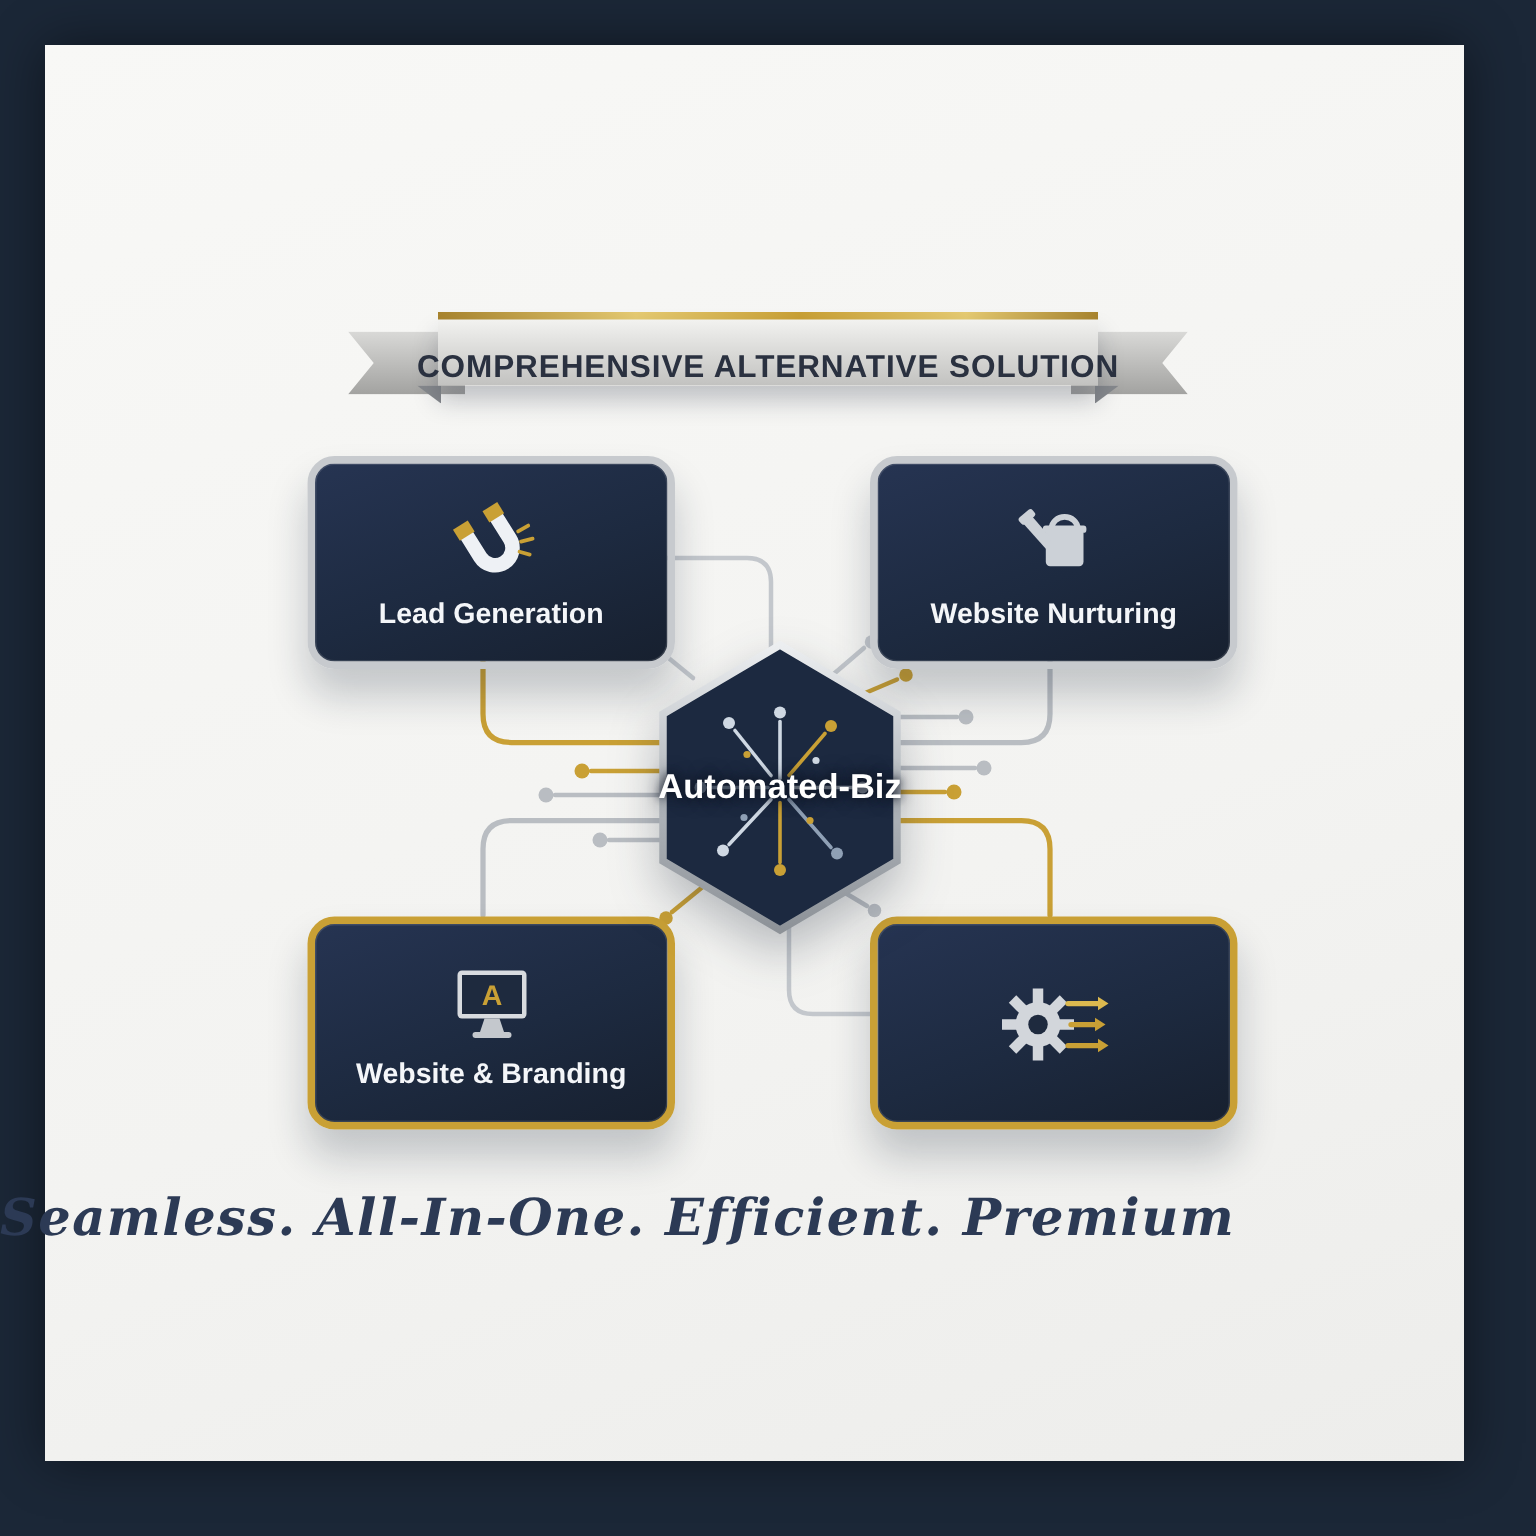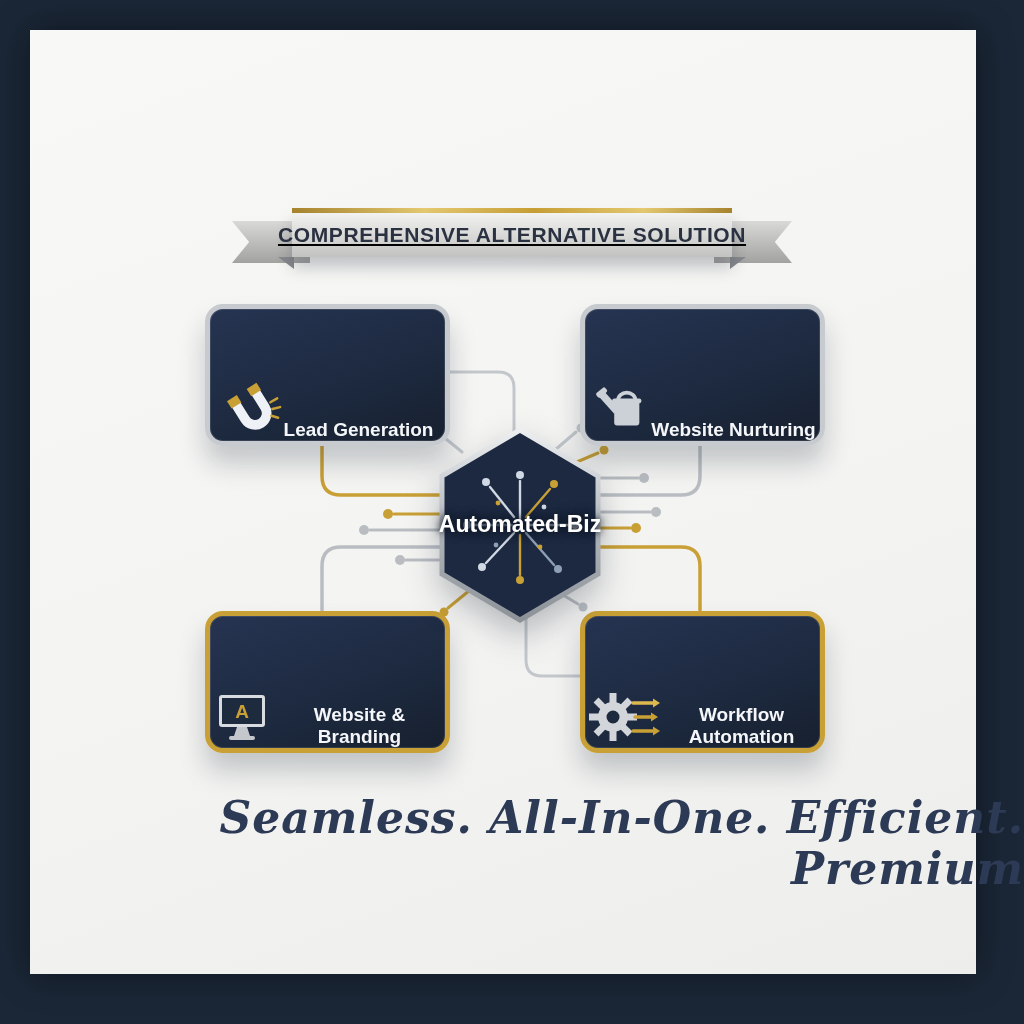--- a/index.html
+++ b/index.html
@@ -22,34 +22,34 @@
     background:linear-gradient(180deg,#d9d9d7,#a2a2a0);}
   .ribbon-tail.left{left:0;clip-path:polygon(0 0,100% 0,100% 100%,0 100%,22% 50%);}
   .ribbon-tail.right{right:0;clip-path:polygon(0 0,100% 0,78% 50%,100% 100%,0 100%);}
   .ribbon-fold{position:absolute;width:16px;height:12px;background:#85888c;}
   .ribbon-fold.left{left:46px;top:54px;clip-path:polygon(0 0,100% 0,100% 100%);}
   .ribbon-fold.right{right:46px;top:54px;clip-path:polygon(0 0,100% 0,0 100%);}
   .ribbon-band{
     position:absolute;left:60px;top:10px;width:440px;height:44px;
     background:linear-gradient(180deg,#f2f2f0 0%,#dcdcda 45%,#c2c2c0 100%);
     box-shadow:0 10px 16px rgba(30,40,60,.25);
-    display:flex;align-items:center;justify-content:center;text-decoration:underline;
+    display:flex;align-items:flex-end;justify-content:center;
   }
   .ribbon-gold{position:absolute;left:60px;top:5px;width:440px;height:6px;
     background:linear-gradient(90deg,#a8842e,#e6cb72 30%,#c9a035 55%,#e6cb72 80%,#a8842e);}
   .ribbon-band .banner-text{
     font-size:21px;font-weight:bold;color:#2a3140;letter-spacing:.6px;white-space:nowrap;
   }
 
   
   .node{
     position:absolute;width:235px;height:132px;border-radius:18px;
     background:linear-gradient(160deg,#263452 0%,#1d2a40 55%,#17202f 100%);
     box-shadow:0 18px 26px rgba(25,35,55,.22), inset 0 0 0 1px rgba(255,255,255,.12);
-    display:flex;flex-direction:row;align-items:flex-end;justify-content:center;
+    display:flex;flex-direction:column;align-items:center;justify-content:center;
     z-index:2;
   }
   .node.silver{border:5px solid #c7cace;}
   .node.gold{border:5px solid #c9a035;}
   .node .icon{height:62px;display:flex;align-items:center;justify-content:center;margin-top:2px;}
   .node .label{font-size:19px;font-weight:bold;color:#f4f6f9;margin-top:6px;text-align:center;}
   #node-lead{left:205px;top:304px;}
   #node-client{left:580px;top:304px;}
   #node-website{left:205px;top:611px;}
   #node-workflow{left:580px;top:611px;}
@@ -58,23 +58,23 @@
   .hex-wrap{position:absolute;left:428px;top:423px;width:184px;height:204px;z-index:3;
     filter:drop-shadow(0 14px 16px rgba(25,35,55,.28));}
   .hex-label{
     position:absolute;left:0;top:88px;width:100%;text-align:center;
     font-size:23px;font-weight:bold;color:#ffffff;
     text-shadow:0 0 6px rgba(15,22,35,.9),0 0 12px rgba(15,22,35,.9);
   }
 
   
   .tagline{
-    position:absolute;left:0;top:792px;width:1024px;text-align:right;z-index:2;
+    position:absolute;left:0;top:792px;width:1024px;text-align:left;z-index:2;
     font-family:"DejaVu Serif", serif;font-style:italic;font-weight:600;
-    font-size:44px;color:#2c3a55;letter-spacing:1px;
+    font-size:34px;color:#2c3a55;letter-spacing:1px;
   }
 </style>
 </head>
 <body>
 
 <div class="card"></div>
 
 <svg class="connectors" viewBox="0 0 1024 1024">
   <g fill="none" stroke-linecap="round" stroke-width="3.5">
     <path d="M322,438 L322,476 Q322,495 341,495 L450,495" stroke="#c9a035"></path>
@@ -183,21 +183,20 @@
       <g stroke-width="3.5" stroke-linecap="round">
         <line x1="48" y1="15" x2="68" y2="15" stroke="#dcb94f"></line>
           <polygon points="68,10.5 75,15 68,19.5" fill="#dcb94f"></polygon>
         <line x1="50" y1="29" x2="66" y2="29" stroke="#c9a035"></line>
           <polygon points="66,24.5 73,29 66,33.5" fill="#c9a035"></polygon>
         <line x1="48" y1="43" x2="68" y2="43" stroke="#c9a035"></line>
           <polygon points="68,38.5 75,43 68,47.5" fill="#c9a035"></polygon>
       </g>
     </svg>
   </div>
-  <div class="label">Workflow Automation</div>
 </div>
 
 <div class="hex-wrap">
   <svg width="184" height="204" viewBox="0 0 184 204">
     <defs>
       <linearGradient id="silverGrad" x1="0" y1="0" x2="0" y2="1">
         <stop offset="0" stop-color="#eceef0"></stop>
         <stop offset="0.5" stop-color="#b3b8be"></stop>
         <stop offset="1" stop-color="#8d9298"></stop>
       </linearGradient>

